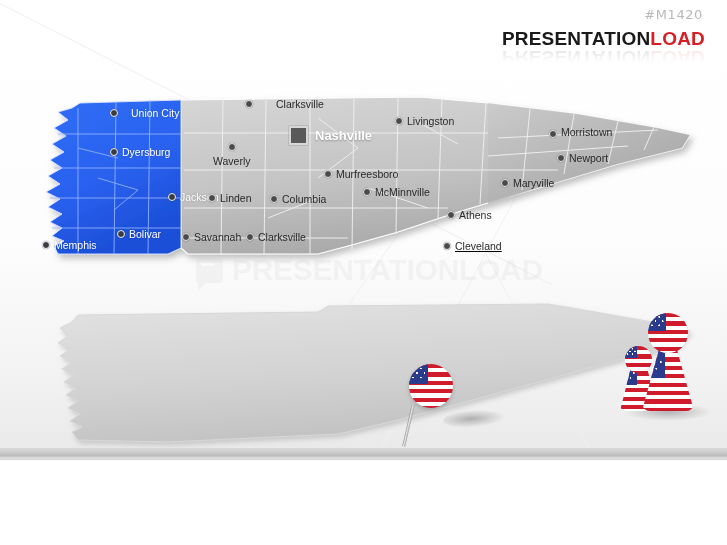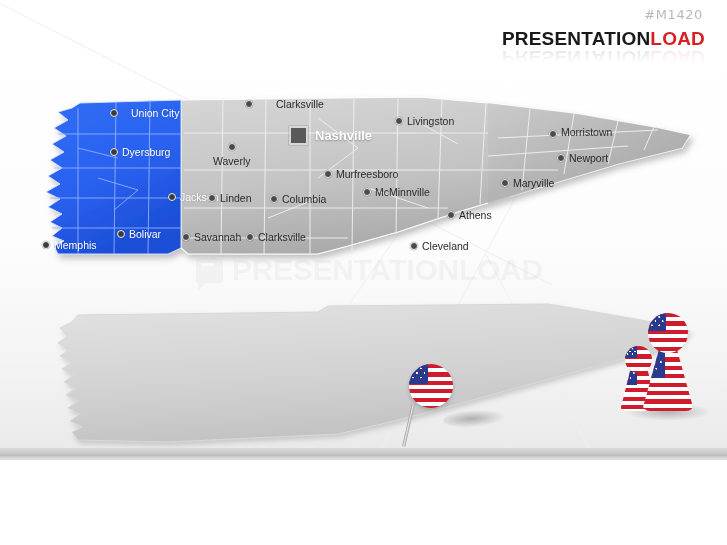--- a/index.html
+++ b/index.html
@@ -315,21 +315,21 @@
         <span class="nm">Athens</span>
       </div>
     <div class="city" style="left:164px;top:153px;">
         <span class="dot"></span>
         <span class="nm">Savannah</span>
       </div>
     <div class="city" style="left:228px;top:153px;">
         <span class="dot"></span>
         <span class="nm">Clarksville</span>
       </div>
-    <div class="city" style="left:392px;top:162px;">
+    <div class="city" style="left:425px;top:162px;text-decoration:underline;">
         <span class="dot"></span>
         <span class="nm">Cleveland</span>
       </div>
   </div>
 
   <div class="map-bottom">
     <svg class="map-svg" viewBox="0 0 690 160" preserveAspectRatio="none">
       <defs>
         <linearGradient id="silG" x1="0" y1="0" x2="0.3" y2="1">
           <stop offset="0%" stop-color="#e2e2e2"></stop>

